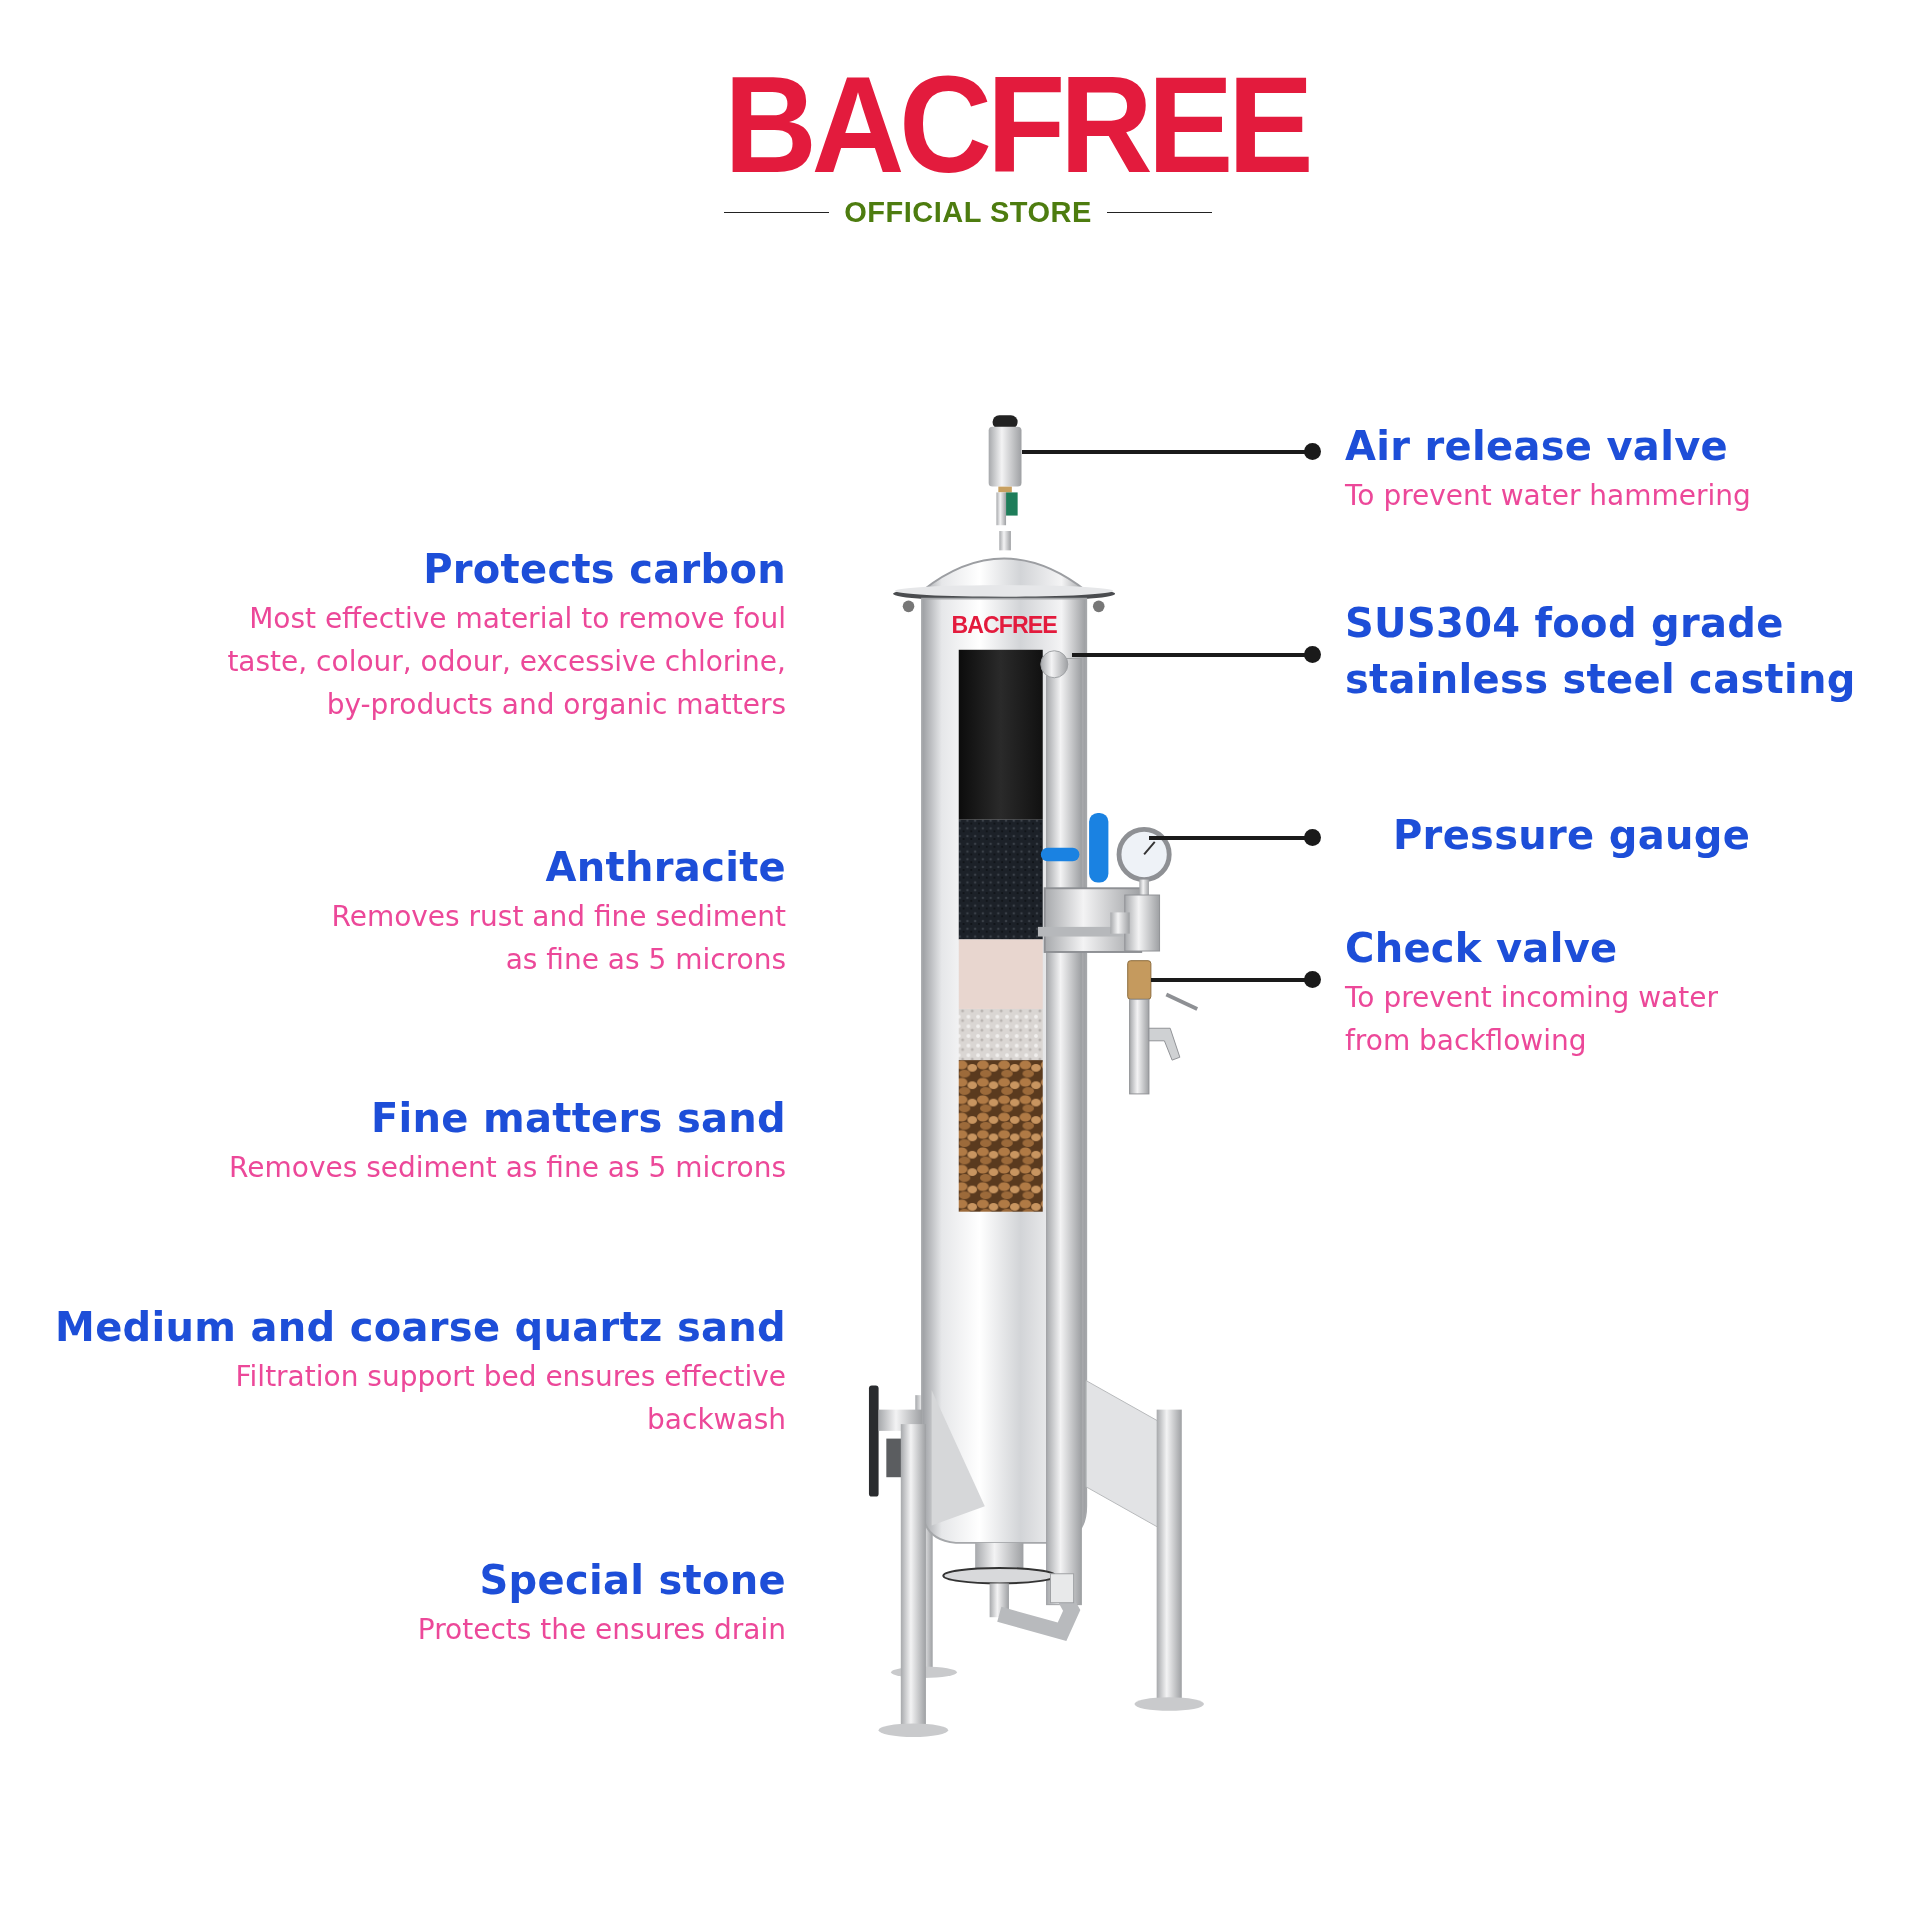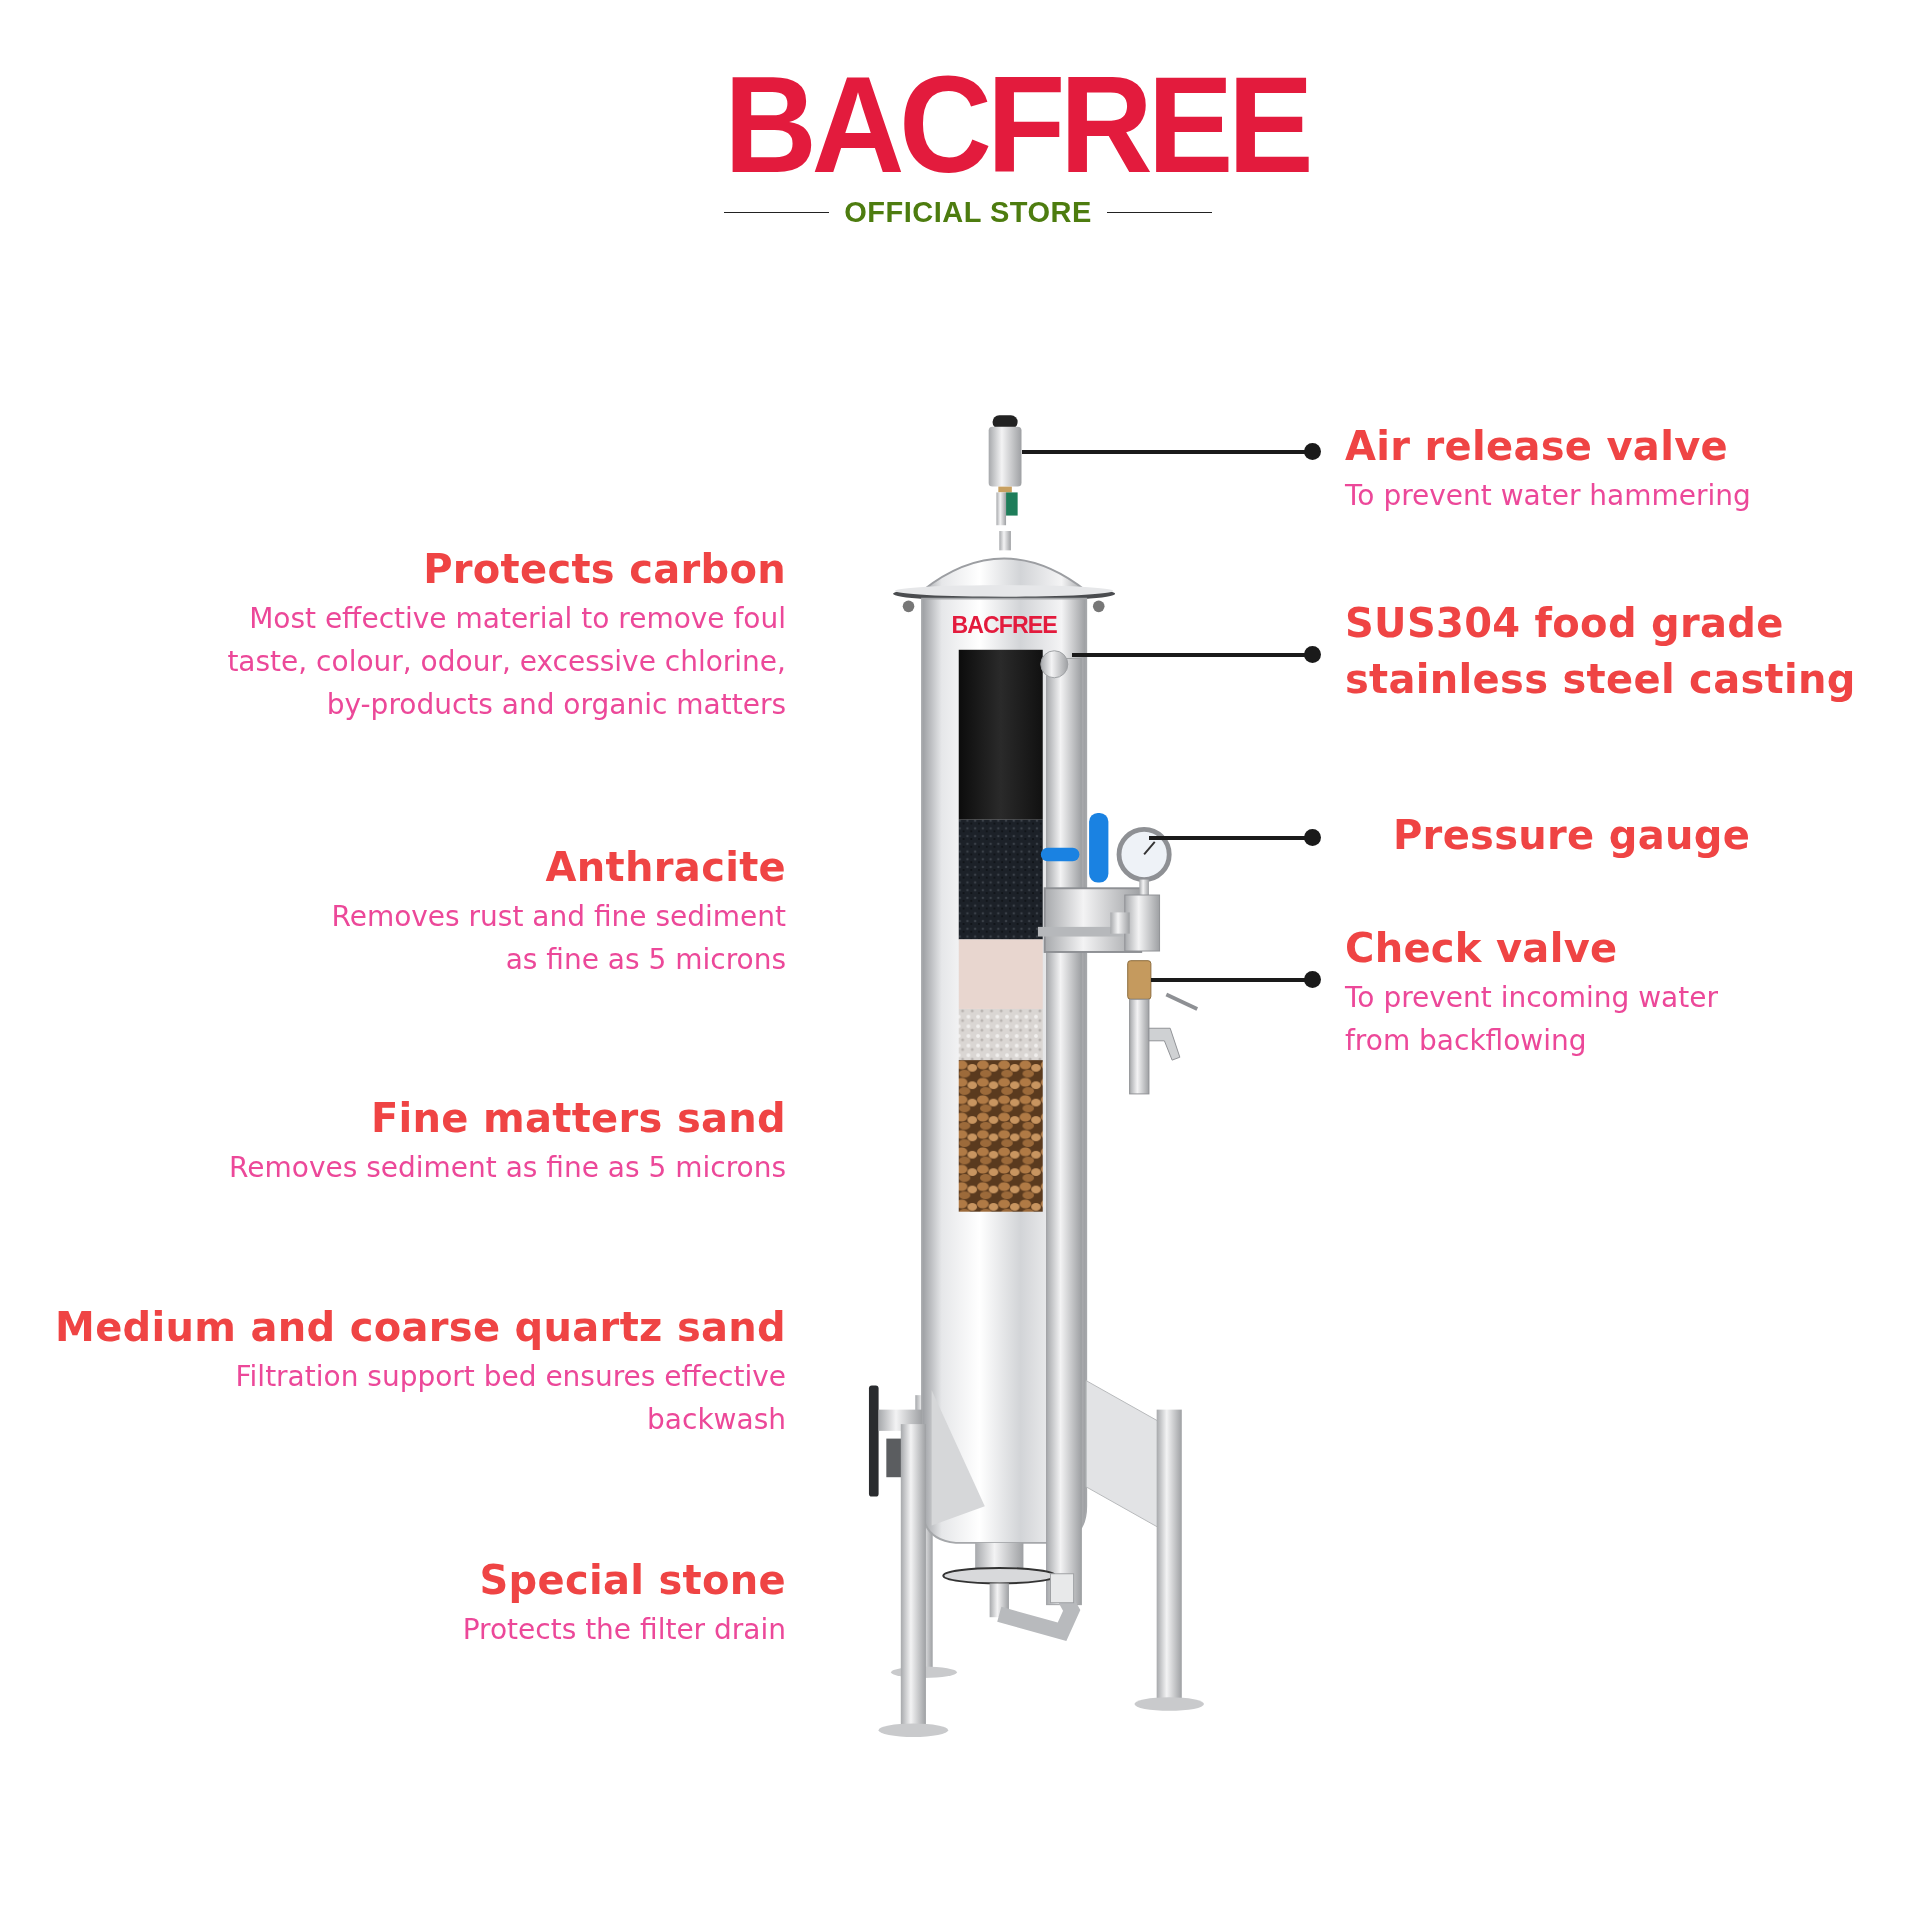--- a/index.html
+++ b/index.html
@@ -7,21 +7,21 @@
     font-family:"DejaVu Sans","Liberation Sans",sans-serif; color:#1e1e1e; }
   .logo { position:absolute; left:724px; top:64px; width:492px; height:121px; text-align:center;
     font-family:"Liberation Sans",sans-serif; font-weight:700; font-size:137px; line-height:121px;
     letter-spacing:-5.8px; color:#e31b3d; transform:scaleX(0.94); transform-origin:left top; }
   .store-row { position:absolute; left:724px; top:193px; width:488px; height:39px; display:flex; align-items:center; }
   .store-line { flex:1; height:1.9px; background:#222; }
   .store-text { font-family:"Liberation Sans",sans-serif; font-weight:700; font-size:29px; color:#4d7c0f; padding:0 15.4px; letter-spacing:0.5px; white-space:nowrap; }
 
   .lbl-left { position:absolute; right:1145px; text-align:right; }
   .lbl-right { position:absolute; left:1345px; text-align:left; }
-  .h { font-weight:700; font-size:40px; line-height:56px; color:#ef4444; white-space:nowrap; letter-spacing:0.3px; }
+  .h { font-weight:700; font-size:40px; line-height:56px; color:#1d4ed8; white-space:nowrap; letter-spacing:0.3px; }
   .s { font-size:28px; line-height:43px; color:#ec4899; white-space:nowrap; }
   .s .ln { display:block; }
 
   .leader { position:absolute; height:3.9px; background:#1a1a1a; }
   .dot { position:absolute; width:17.4px; height:17.4px; border-radius:50%; background:#1a1a1a; }
   svg.filter { position:absolute; left:0; top:0; }
 </style>
 </head>
 <body>
 
@@ -203,21 +203,21 @@
     <div class="h">Medium and coarse quartz sand</div>
     <div class="s">
       <span class="ln">Filtration support bed ensures effective</span>
       <span class="ln">backwash</span>
     </div>
   </div>
 
   <div class="lbl-left" style="top:1552px;">
     <div class="h">Special stone</div>
     <div class="s">
-      <span class="ln">Protects the filter drain</span>
+      <span class="ln">Protects the ensures drain</span>
     </div>
   </div>
 
   <div class="lbl-right" style="top:418px;">
     <div class="h">Air release valve</div>
     <div class="s">To prevent water hammering</div>
   </div>
 
   <div class="lbl-right" style="top:595px;">
     <div class="h">SUS304 food grade</div>

